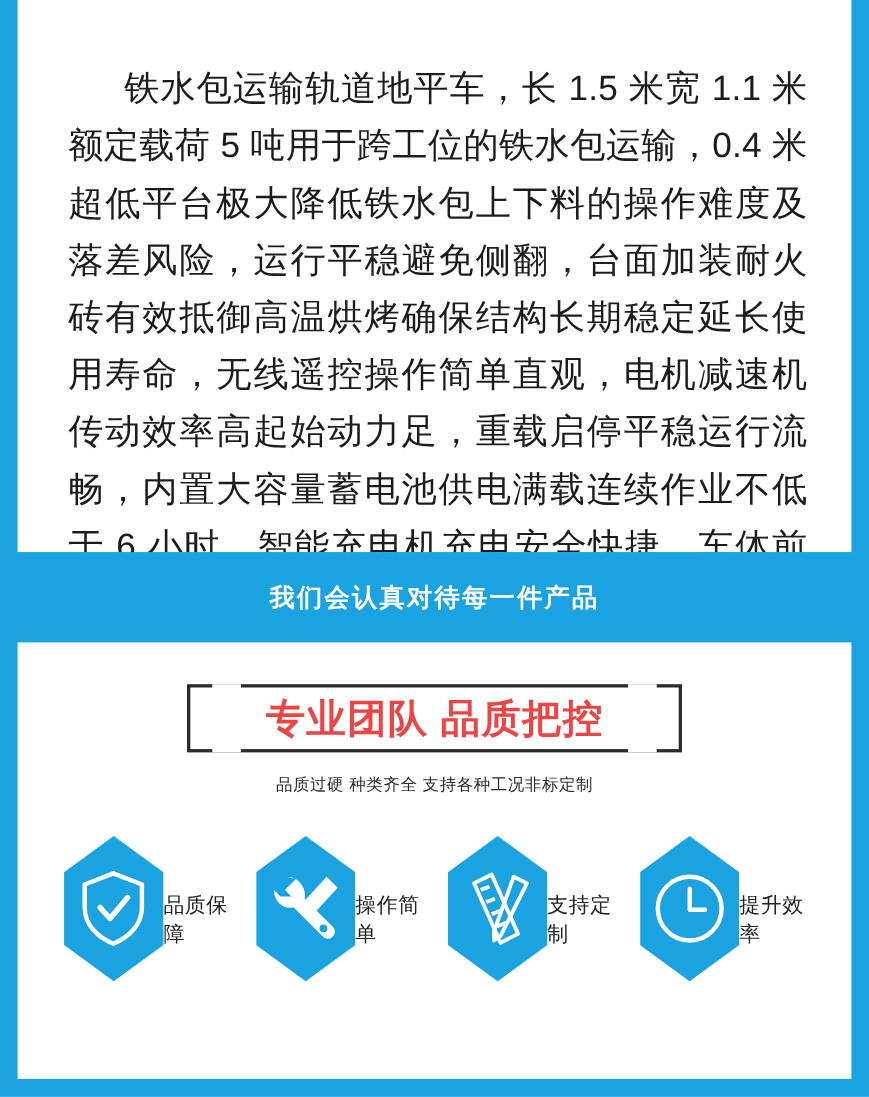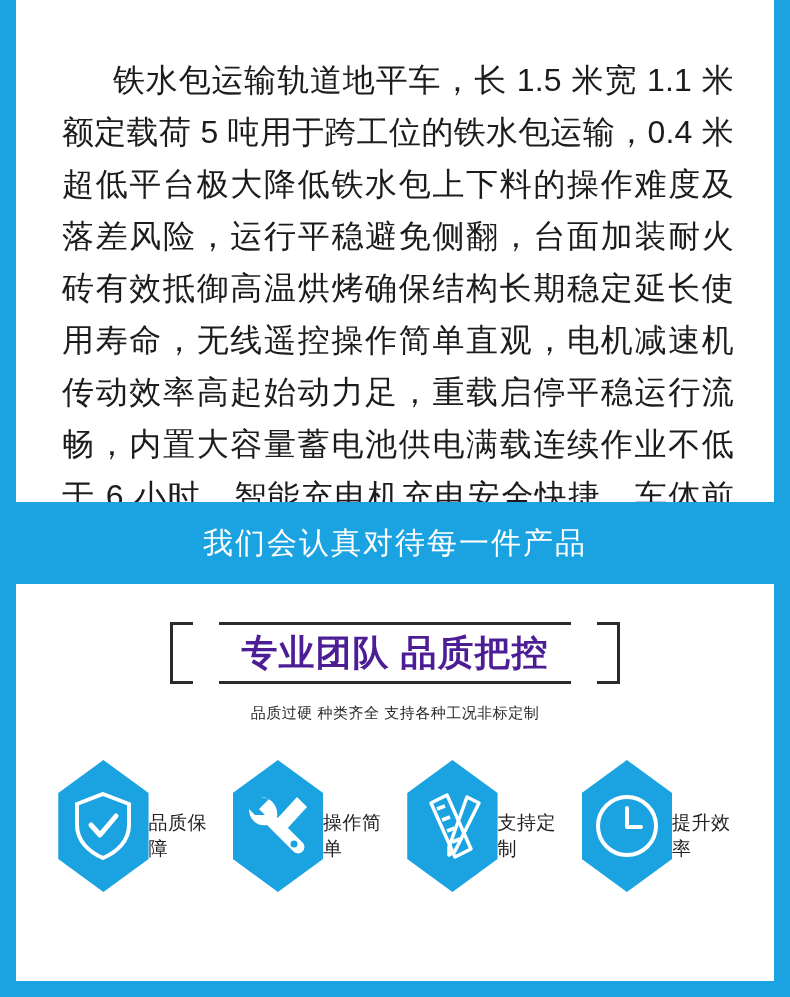--- a/index.html
+++ b/index.html
@@ -54,22 +54,22 @@
     top: 502px;
     width: 790px;
     height: 82px;
     display: flex;
     align-items: center;
     justify-content: center;
     background: #1aa3e0;
   }
   .banner-text {
     color: #ffffff;
-    font-size: 30px;
-    font-weight: normal;
+    font-size: 23px;
+    font-weight: bold;
     letter-spacing: 2px;
     font-family: "Liberation Sans", "DejaVu Sans", sans-serif;
   }
 
   
   .feature-panel {
     position: absolute;
     left: 16px;
     top: 584px;
     width: 758px;
@@ -98,21 +98,21 @@
     height: 62px;
     background: #ffffff;
   }
   .headline-wrap .notch.left { left: 20px; }
   .headline-wrap .notch.right { right: 20px; }
   .headline {
     position: relative;
     z-index: 2;
     font-size: 36px;
     font-weight: bold;
-    color: #4c1d95;
+    color: #ef4444;
     letter-spacing: 1px;
     white-space: nowrap;
     font-family: "Liberation Sans", "DejaVu Sans", sans-serif;
   }
 
   .subhead {
     position: absolute;
     top: 120px;
     left: 0;
     width: 100%;

